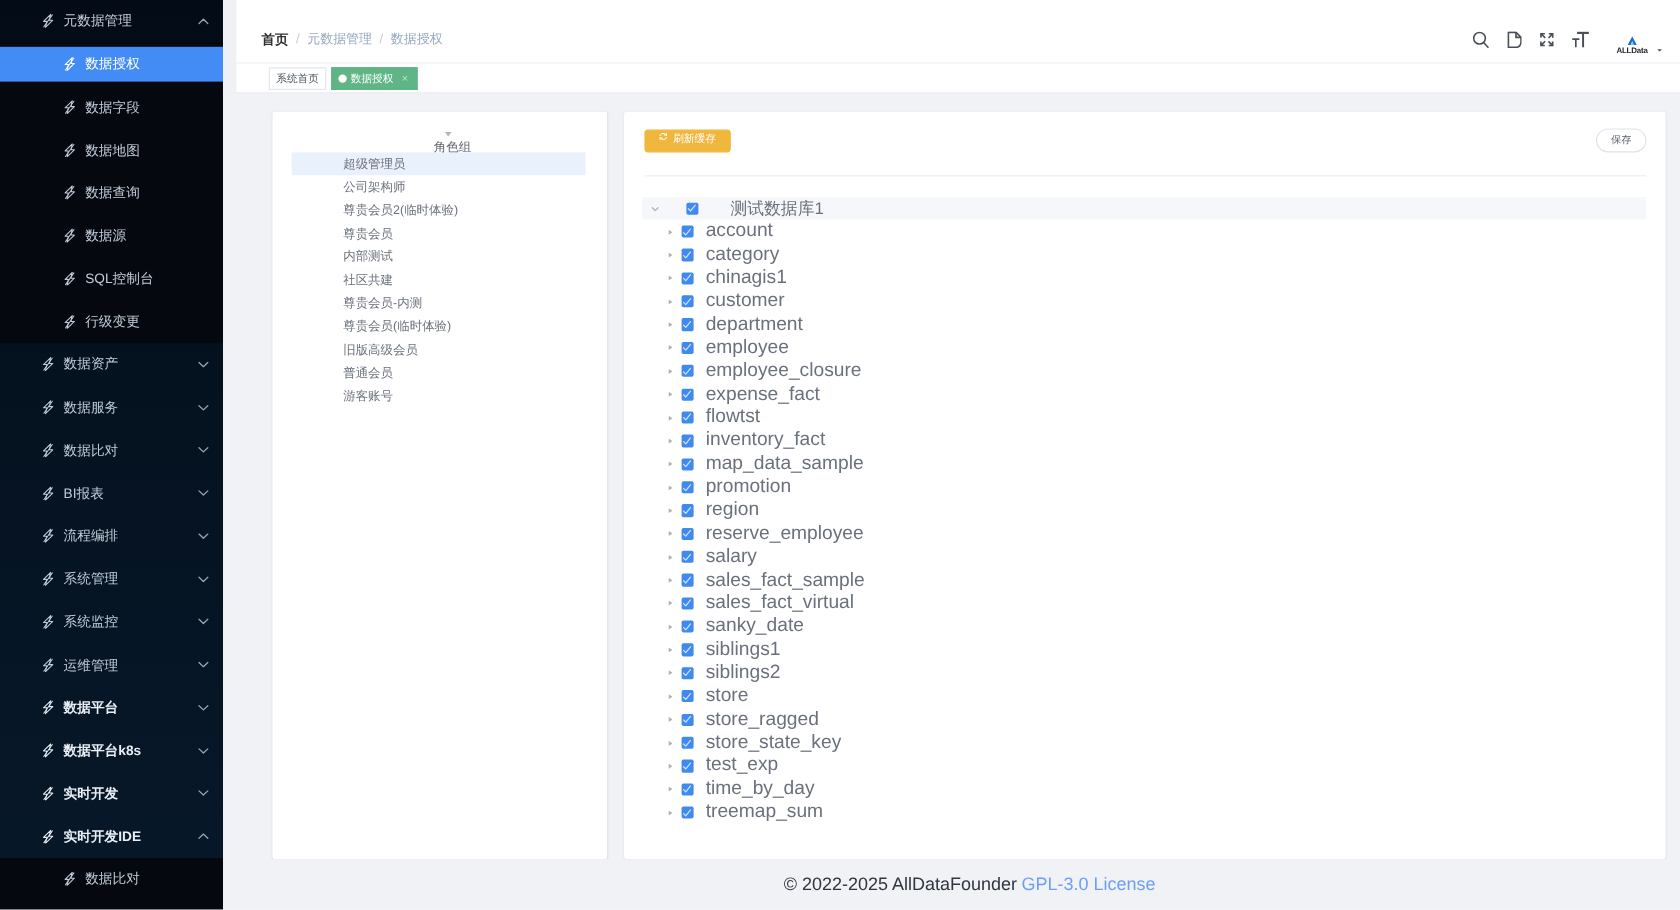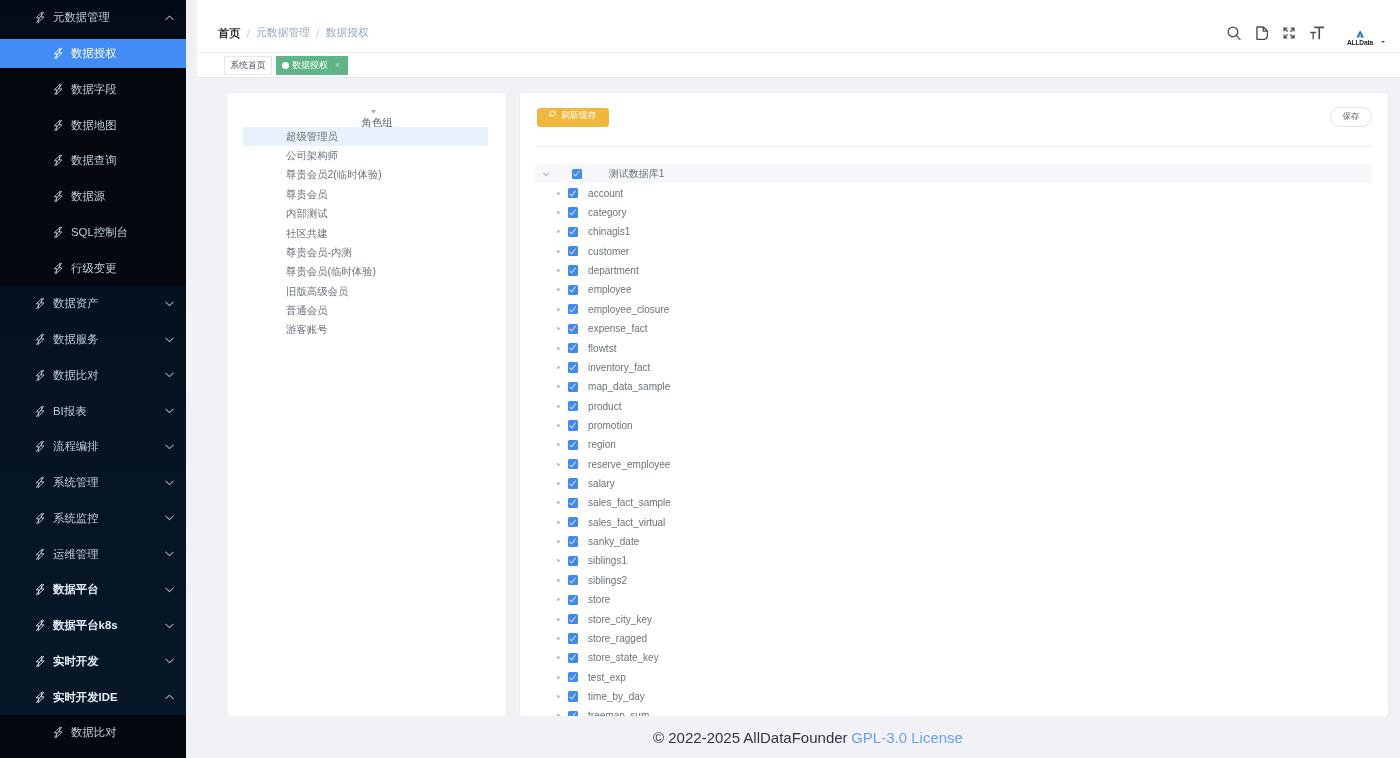--- a/index.html
+++ b/index.html
@@ -82,22 +82,22 @@
   .btn-refresh{position:absolute;left:16.4px;top:15.7px;height:18.6px;background:#f0b73d;
                border:1px solid #f0b73d;border-radius:3px;color:#fff;font-size:8.9px;
                display:flex;align-items:flex-start;padding:0 11.3px;cursor:pointer;white-space:nowrap;}
   .btn-refresh .ri{width:7.5px;height:7.5px;margin-right:4.5px;flex:0 0 7.5px;display:block;}
   .btn-save{position:absolute;right:16px;top:14px;height:20.5px;border:1px solid #dfe2e8;
             border-radius:11px;background:#fff;color:#5d636e;font-size:8.5px;
             display:flex;align-items:center;padding:0 11.4px;cursor:pointer;white-space:nowrap;}
   .hr{position:absolute;left:16.4px;right:16.4px;top:53.8px;height:1px;background:#ebeef2;}
 
   .tree{position:absolute;left:14.5px;right:16.2px;top:71.4px;bottom:0;overflow:hidden;}
-  .tnode{display:flex;align-items:center;height:19.36px;font-size:10px;color:#6b717c;}
-  .tnode.root{height:19.4px;background:#f5f7fa;padding-left:6px;font-size:10px;gap:17px;}
+  .tnode{display:flex;align-items:center;height:19.36px;font-size:16px;color:#6b717c;}
+  .tnode.root{height:19.4px;background:#f5f7fa;padding-left:6px;font-size:14px;gap:17px;}
   .tnode.child{padding-left:18.8px;}
   .t-exp{width:10px;height:10px;display:flex;align-items:center;justify-content:center;flex:0 0 10px;}
   .cb{width:10.3px;height:10.3px;border-radius:1.5px;background:#4089ee;position:relative;flex:0 0 10.3px;}
   .cb svg{position:absolute;left:0.6px;top:0.6px;}
   .tlabel{margin-left:10.2px;white-space:nowrap;}
   .tnode.root .tlabel{margin-left:9.6px;}
   .tnode .t-exp{margin-right:4px;}
 
   
   .footer{position:absolute;left:30px;right:0;bottom:0;height:42px;background:#f0f2f5;
@@ -632,33 +632,20 @@
               <span class="t-exp">
                 <svg width="7" height="7" viewBox="0 0 10 10" fill="#a9b0bd">
                   <path d="M3.3 2.2 L7.6 5.1 L3.3 8.0 Z"></path>
                 </svg>
               </span>
               <span class="cb">
                 <svg width="9.1" height="9.1" viewBox="0 0 12 12" fill="none" stroke="#cfe2fb" stroke-width="1.35" stroke-linecap="round" stroke-linejoin="round">
                   <path d="M2.2 6.6 L4.6 9.0 L9.8 2.6"></path>
                 </svg>
               </span>
-              <span class="tlabel">product</span>
-            </div>
-            <div class="tnode child">
-              <span class="t-exp">
-                <svg width="7" height="7" viewBox="0 0 10 10" fill="#a9b0bd">
-                  <path d="M3.3 2.2 L7.6 5.1 L3.3 8.0 Z"></path>
-                </svg>
-              </span>
-              <span class="cb">
-                <svg width="9.1" height="9.1" viewBox="0 0 12 12" fill="none" stroke="#cfe2fb" stroke-width="1.35" stroke-linecap="round" stroke-linejoin="round">
-                  <path d="M2.2 6.6 L4.6 9.0 L9.8 2.6"></path>
-                </svg>
-              </span>
               <span class="tlabel">promotion</span>
             </div>
             <div class="tnode child">
               <span class="t-exp">
                 <svg width="7" height="7" viewBox="0 0 10 10" fill="#a9b0bd">
                   <path d="M3.3 2.2 L7.6 5.1 L3.3 8.0 Z"></path>
                 </svg>
               </span>
               <span class="cb">
                 <svg width="9.1" height="9.1" viewBox="0 0 12 12" fill="none" stroke="#cfe2fb" stroke-width="1.35" stroke-linecap="round" stroke-linejoin="round">
@@ -763,33 +750,20 @@
                 <svg width="7" height="7" viewBox="0 0 10 10" fill="#a9b0bd">
                   <path d="M3.3 2.2 L7.6 5.1 L3.3 8.0 Z"></path>
                 </svg>
               </span>
               <span class="cb">
                 <svg width="9.1" height="9.1" viewBox="0 0 12 12" fill="none" stroke="#cfe2fb" stroke-width="1.35" stroke-linecap="round" stroke-linejoin="round">
                   <path d="M2.2 6.6 L4.6 9.0 L9.8 2.6"></path>
                 </svg>
               </span>
               <span class="tlabel">store</span>
-            </div>
-            <div class="tnode child">
-              <span class="t-exp">
-                <svg width="7" height="7" viewBox="0 0 10 10" fill="#a9b0bd">
-                  <path d="M3.3 2.2 L7.6 5.1 L3.3 8.0 Z"></path>
-                </svg>
-              </span>
-              <span class="cb">
-                <svg width="9.1" height="9.1" viewBox="0 0 12 12" fill="none" stroke="#cfe2fb" stroke-width="1.35" stroke-linecap="round" stroke-linejoin="round">
-                  <path d="M2.2 6.6 L4.6 9.0 L9.8 2.6"></path>
-                </svg>
-              </span>
-              <span class="tlabel">store_city_key</span>
             </div>
             <div class="tnode child">
               <span class="t-exp">
                 <svg width="7" height="7" viewBox="0 0 10 10" fill="#a9b0bd">
                   <path d="M3.3 2.2 L7.6 5.1 L3.3 8.0 Z"></path>
                 </svg>
               </span>
               <span class="cb">
                 <svg width="9.1" height="9.1" viewBox="0 0 12 12" fill="none" stroke="#cfe2fb" stroke-width="1.35" stroke-linecap="round" stroke-linejoin="round">
                   <path d="M2.2 6.6 L4.6 9.0 L9.8 2.6"></path>

